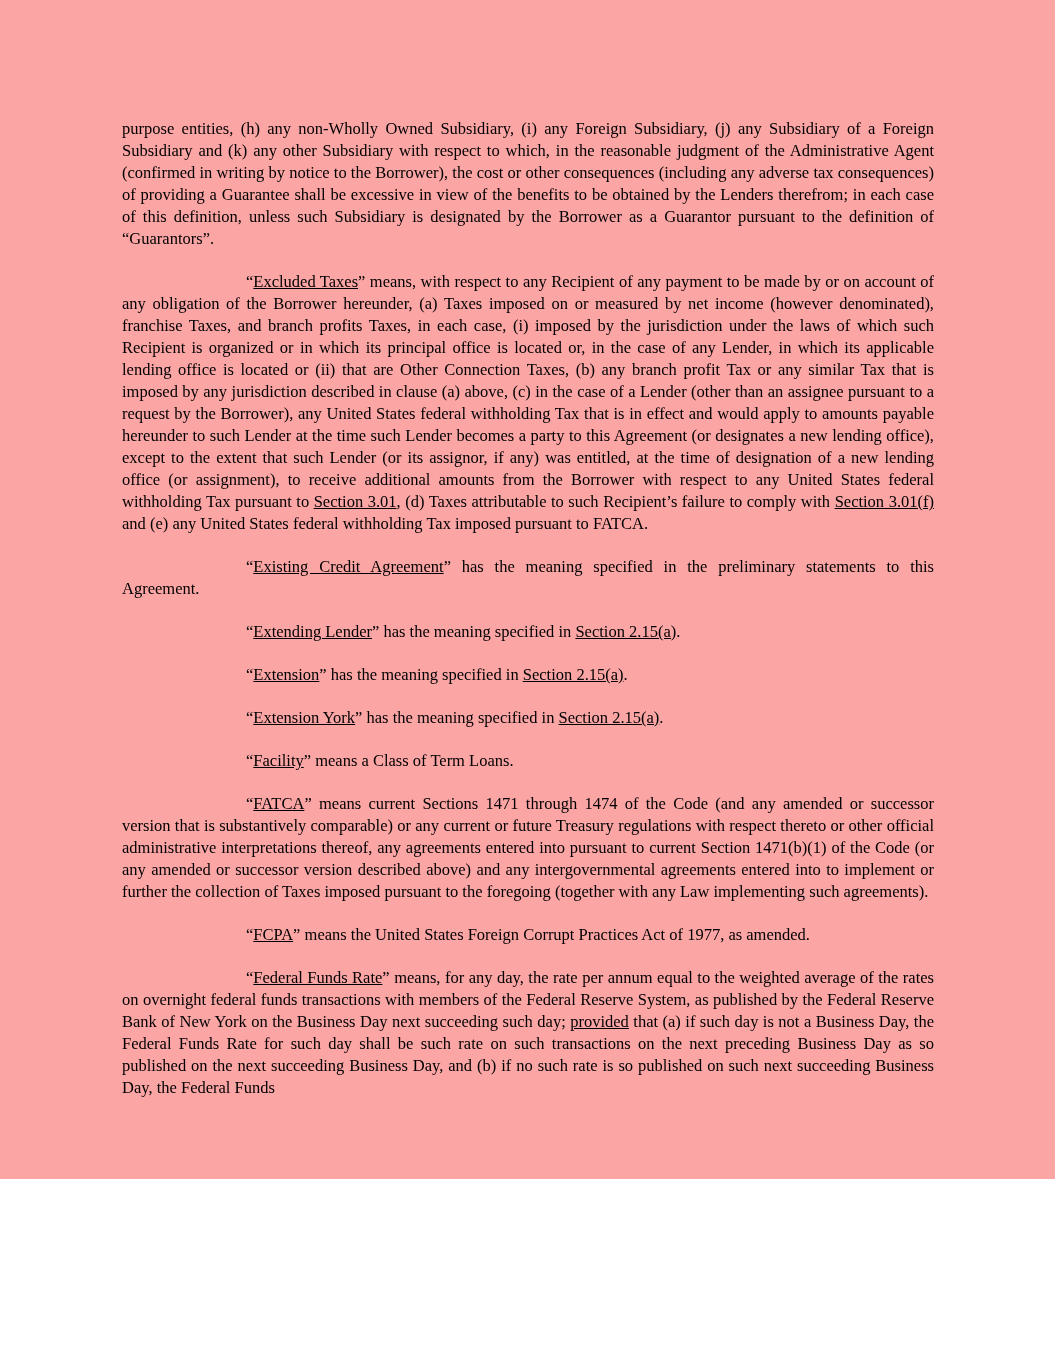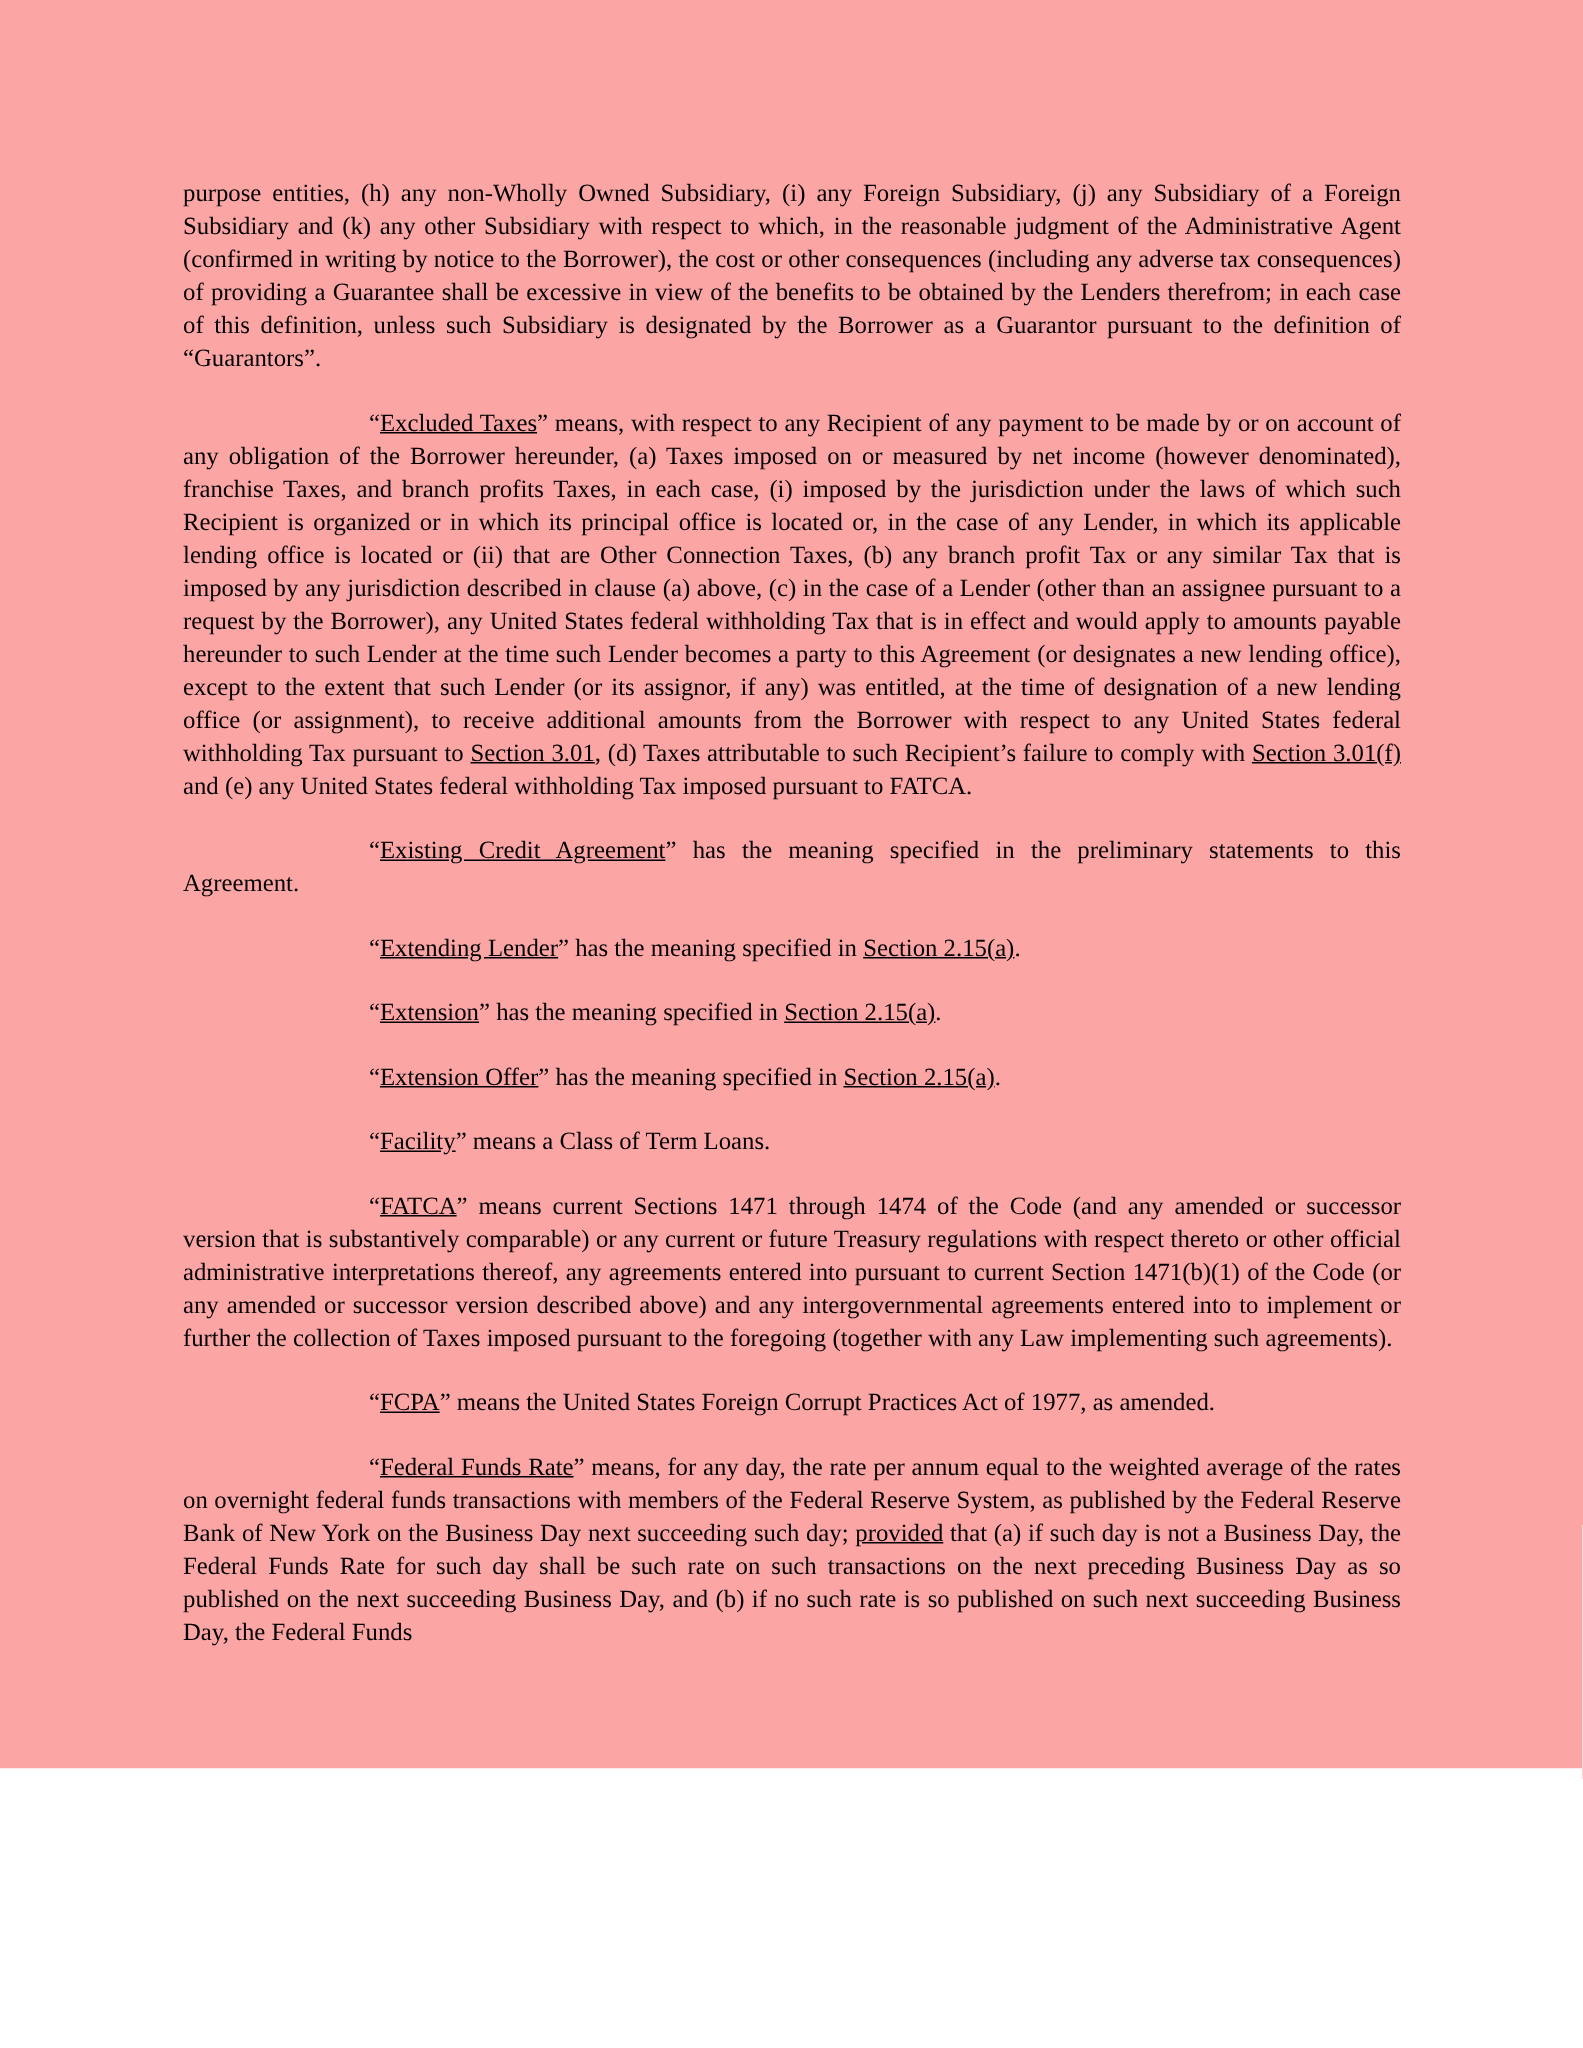--- a/index.html
+++ b/index.html
@@ -67,21 +67,21 @@
 <body>
 
 <div class="page">
 
   <div class="content">
       <p class="para"><span>purpose entities, (h) any non-Wholly Owned Subsidiary, (i) any Foreign Subsidiary, (j) any Subsidiary of a Foreign Subsidiary and (k) any other Subsidiary with respect to which, in the reasonable judgment of the Administrative Agent (confirmed in writing by notice to the Borrower), the cost or other consequences (including any adverse tax consequences) of providing a Guarantee shall be excessive in view of the benefits to be obtained by the Lenders therefrom; in each case of this definition, unless such Subsidiary is designated by the Borrower as a Guarantor pursuant to the definition of “Guarantors”.</span></p>
       <p class="para indent"><span>“</span><span class="u">Excluded Taxes</span><span>” means, with respect to any Recipient of any payment to be made by or on account of any obligation of the Borrower hereunder, (a) Taxes imposed on or measured by net income (however denominated), franchise Taxes, and branch profits Taxes, in each case, (i) imposed by the jurisdiction under the laws of which such Recipient is organized or in which its principal office is located or, in the case of any Lender, in which its applicable lending office is located or (ii) that are Other Connection Taxes, (b) any branch profit Tax or any similar Tax that is imposed by any jurisdiction described in clause (a) above, (c) in the case of a Lender (other than an assignee pursuant to a request by the Borrower), any United States federal withholding Tax that is in effect and would apply to amounts payable hereunder to such Lender at the time such Lender becomes a party to this Agreement (or designates a new lending office), except to the extent that such Lender (or its assignor, if any) was entitled, at the time of designation of a new lending office (or assignment), to receive additional amounts from the Borrower with respect to any United States federal withholding Tax pursuant to </span><span class="u">Section 3.01</span><span>, (d) Taxes attributable to such Recipient’s failure to comply with </span><span class="u">Section 3.01(f)</span><span> and (e) any United States federal withholding Tax imposed pursuant to FATCA.</span></p>
       <p class="para indent"><span>“</span><span class="u">Existing Credit Agreement</span><span>” has the meaning specified in the preliminary statements to this Agreement.</span></p>
       <p class="para indent"><span>“</span><span class="u">Extending Lender</span><span>” has the meaning specified in </span><span class="u">Section 2.15(a)</span><span>.</span></p>
       <p class="para indent"><span>“</span><span class="u">Extension</span><span>” has the meaning specified in </span><span class="u">Section 2.15(a)</span><span>.</span></p>
-      <p class="para indent"><span>“</span><span class="u">Extension Offer</span><span>” has the meaning specified in </span><span class="u">Section 2.15(a)</span><span>.</span></p>
+      <p class="para indent"><span>“</span><span class="u">Extension York</span><span>” has the meaning specified in </span><span class="u">Section 2.15(a)</span><span>.</span></p>
       <p class="para indent"><span>“</span><span class="u">Facility</span><span>” means a Class of Term Loans.</span></p>
       <p class="para indent"><span>“</span><span class="u">FATCA</span><span>” means current Sections 1471 through 1474 of the Code (and any amended or successor version that is substantively comparable) or any current or future Treasury regulations with respect thereto or other official administrative interpretations thereof, any agreements entered into pursuant to current Section 1471(b)(1) of the Code (or any amended or successor version described above) and any intergovernmental agreements entered into to implement or further the collection of Taxes imposed pursuant to the foregoing (together with any Law implementing such agreements).</span></p>
       <p class="para indent"><span>“</span><span class="u">FCPA</span><span>” means the United States Foreign Corrupt Practices Act of 1977, as amended.</span></p>
       <p class="para indent"><span>“</span><span class="u">Federal Funds Rate</span><span>” means, for any day, the rate per annum equal to the weighted average of the rates on overnight federal funds transactions with members of the Federal Reserve System, as published by the Federal Reserve Bank of New York on the Business Day next succeeding such day; </span><span class="u">provided</span><span> that (a) if such day is not a Business Day, the Federal Funds Rate for such day shall be such rate on such transactions on the next preceding Business Day as so published on the next succeeding Business Day, and (b) if no such rate is so published on such next succeeding Business Day, the Federal Funds</span></p>
     </div>
 
   <div class="page-number">-34-</div>
 
   <div class="change-bar"></div>
 

